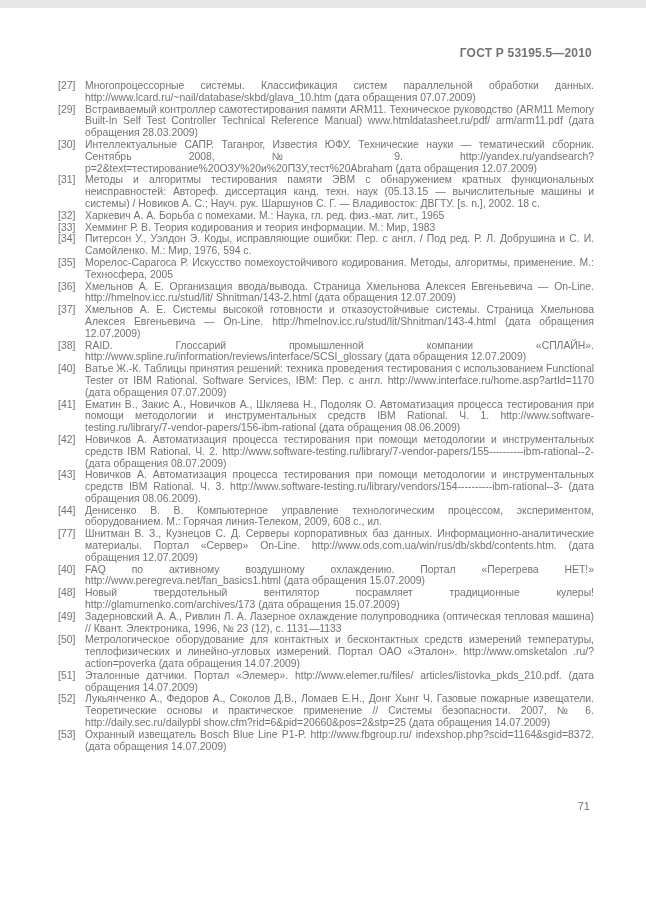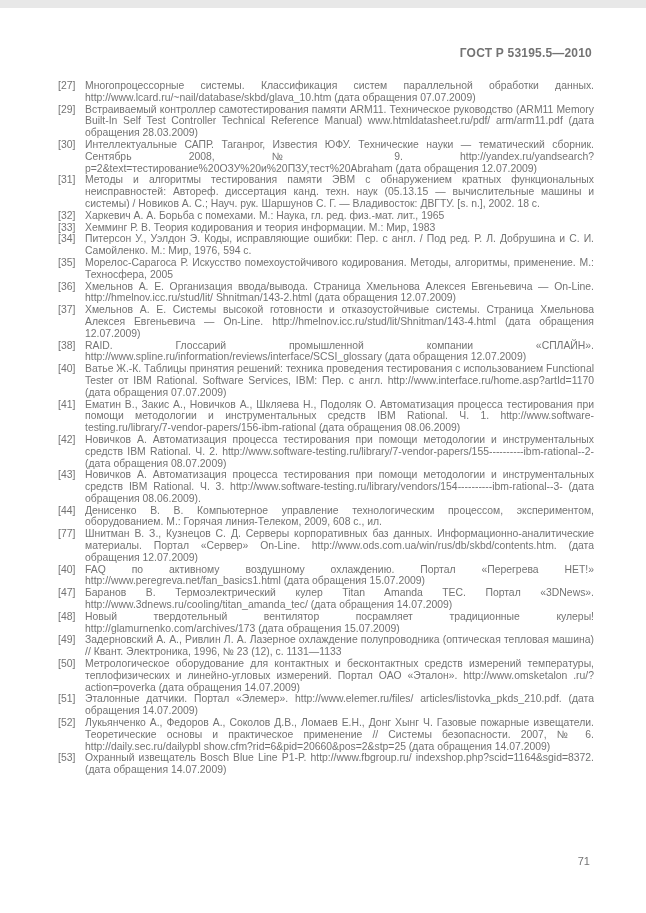--- a/index.html
+++ b/index.html
@@ -42,21 +42,21 @@
     flex: 0 0 27px;
     white-space: nowrap;
   }
   .ref-text {
     flex: 1;
     text-align: justify;
     overflow-wrap: break-word;
   }
   .page-num {
     position: absolute;
-    top: 847px;
+    top: 792px;
     right: 56px;
     font-size: 11px;
   }
 </style>
 </head>
 <body>
 
 <div class="page">
   <div class="header">ГОСТ Р 53195.5—2010</div>
 
@@ -146,24 +146,20 @@
   <li class="ref">
     <span class="ref-num">[77]</span>
     <span class="ref-text">Шнитман В. З., Кузнецов С. Д. Серверы корпоративных баз данных. Информационно-аналитические материалы. Портал «Сервер» On-Line. http://www.ods.com.ua/win/rus/db/skbd/contents.htm. (дата обращения 12.07.2009)</span>
   </li>
 
   <li class="ref">
     <span class="ref-num">[40]</span>
     <span class="ref-text">FAQ по активному воздушному охлаждению. Портал «Перегрева НЕТ!» http://www.peregreva.net/fan_basics1.html (дата обращения 15.07.2009)</span>
   </li>
 
-  <li class="ref">
-    <span class="ref-num">[47]</span>
-    <span class="ref-text">Баранов В. Термоэлектрический кулер Titan Amanda TEC. Портал «3DNews». http://www.3dnews.ru/cooling/titan_amanda_tec/ (дата обращения 14.07.2009)</span>
-  </li>
 
   <li class="ref">
     <span class="ref-num">[48]</span>
     <span class="ref-text">Новый твердотельный вентилятор посрамляет традиционные кулеры! http://glamurnenko.com/archives/173 (дата обращения 15.07.2009)</span>
   </li>
 
   <li class="ref">
     <span class="ref-num">[49]</span>
     <span class="ref-text">Задерновский А. А., Ривлин Л. А. Лазерное охлаждение полупроводника (оптическая тепловая машина) // Квант. Электроника, 1996, № 23 (12), с. 1131—1133</span>
   </li>

